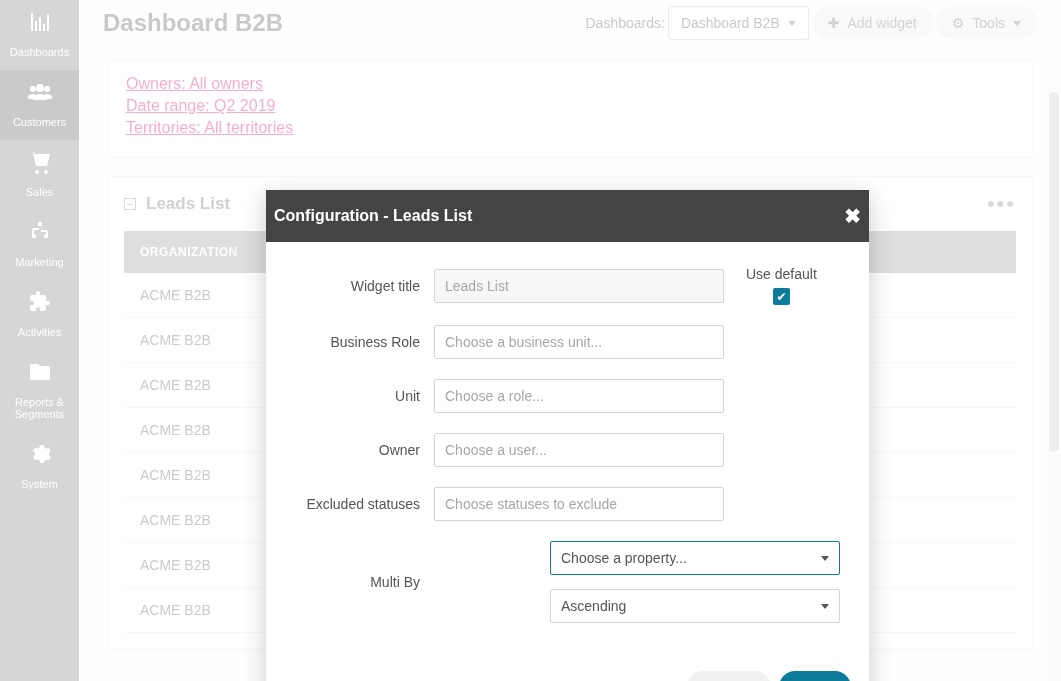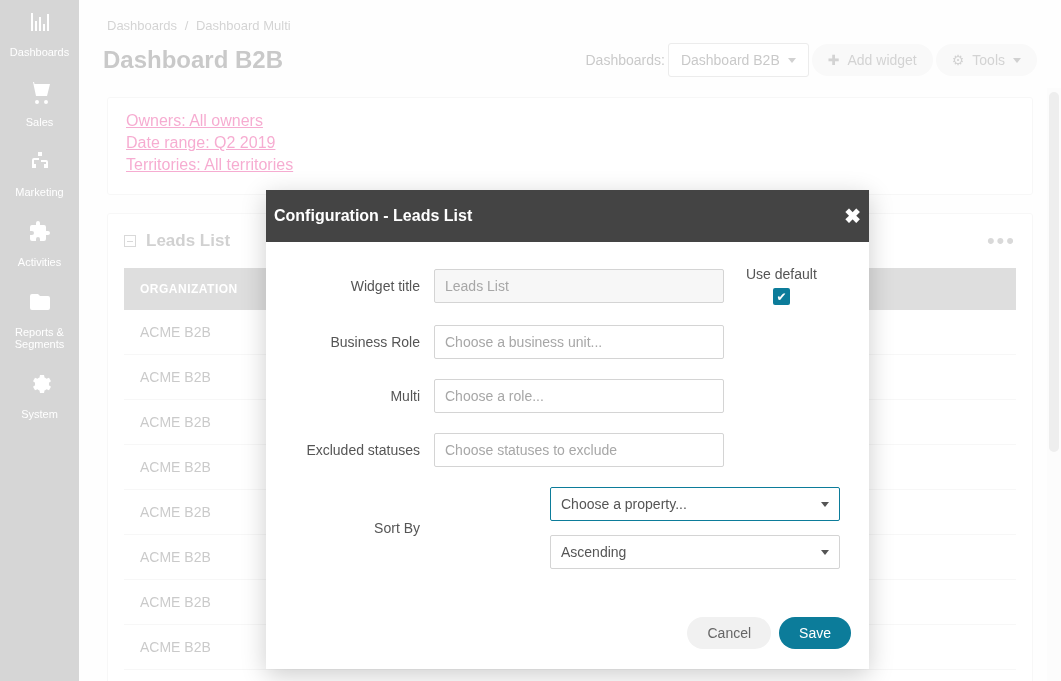--- a/index.html
+++ b/index.html
@@ -71,20 +71,26 @@
 </head>
 <body>
 
 <div class="sidebar">
   <div class="sidebar-item">
     <span class="icon"><svg viewBox="0 0 24 24">
           <path d="M3 3v18h2V3H3zm4 18h2V11H7v10zm4 0h2V7h-2v14zm4 0h2V14h-2v7zm4 0h2V4h-2v17z"></path>
         </svg></span>
     <span class="label">Dashboards</span>
   </div>
+  <div class="sidebar-item active">
+    <span class="icon"><svg viewBox="0 0 24 24">
+          <path d="M12 12a4 4 0 10-4-4 4 4 0 004 4zm-7 0a3 3 0 10-3-3 3 3 0 003 3zm14 0a3 3 0 10-3-3 3 3 0 003 3zM5 14c-2 0-5 1-5 3v2h6v-2c0-1 .5-2 1.5-2.7A8 8 0 005 14zm14 0a8 8 0 00-2.5.3c1 .7 1.5 1.7 1.5 2.7v2h6v-2c0-2-3-3-5-3zm-7 0c-3 0-7 1.5-7 4v2h14v-2c0-2.5-4-4-7-4z"></path>
+        </svg></span>
+    <span class="label">Customers</span>
+  </div>
   <div class="sidebar-item">
     <span class="icon"><svg viewBox="0 0 24 24">
           <path d="M7 4h14l-2 8H9L7 4zm-3-2h2l.5 2H22l-3 12H8L5 2H4V2zm5 18a2 2 0 102 2 2 2 0 00-2-2zm9 0a2 2 0 102 2 2 2 0 00-2-2z"></path>
         </svg></span>
     <span class="label">Sales</span>
   </div>
   <div class="sidebar-item">
     <span class="icon"><svg viewBox="0 0 24 24">
           <path d="M10 2h4v4h-4V2zM4 14h4v4H4v-4zm12 0h4v4h-4v-4zM11 6v4H6v4H4v-4a2 2 0 012-2h5zm2 0v4h5a2 2 0 012 2v4h-2v-4h-5V6z"></path>
         </svg></span>
@@ -104,25 +110,20 @@
   </div>
   <div class="sidebar-item">
     <span class="icon"><svg viewBox="0 0 24 24">
           <path d="M12 8a4 4 0 104 4 4 4 0 00-4-4zm9 4a7 7 0 00-.1-1.2l2.1-1.6-2-3.4-2.5 1a7 7 0 00-2-1.2L16 3h-4l-.5 2.6a7 7 0 00-2 1.2l-2.5-1-2 3.4 2.1 1.6A7 7 0 007 12a7 7 0 00.1 1.2L5 14.8l2 3.4 2.5-1a7 7 0 002 1.2L12 21h4l.5-2.6a7 7 0 002-1.2l2.5 1 2-3.4-2.1-1.6A7 7 0 0021 12z"></path>
         </svg></span>
     <span class="label">System</span>
   </div>
 </div>
 
 <div class="main">
-  <div class="breadcrumb">
-    <a href="#">Dashboards</a>
-    <span class="sep">/</span>
-    <span>Dashboard Multi</span>
-  </div>
   <div class="title-row">
     <div class="page-title">Dashboard B2B</div>
     <div class="title-right">
       <span class="lab">Dashboards:</span>
       <div class="dropdown-box">
         <span>Dashboard B2B</span>
         <span class="caret"></span>
       </div>
       <div class="pill-btn">
         <span>✚</span>
@@ -185,29 +186,33 @@
       <div class="use-default">
         <span>Use default</span>
         <span class="checkbox">✔</span>
       </div>
     </div>
     <div class="form-row">
       <div class="form-label">Business Role</div>
       <input class="form-input" placeholder="Choose a business unit..." style="">
     </div>
     <div class="form-row">
-      <div class="form-label">Multi</div>
+      <div class="form-label">Unit</div>
       <input class="form-input" placeholder="Choose a role..." style="">
+    </div>
+    <div class="form-row">
+      <div class="form-label">Owner</div>
+      <input class="form-input" placeholder="Choose a user..." style="">
     </div>
     <div class="form-row">
       <div class="form-label">Excluded statuses</div>
       <input class="form-input" placeholder="Choose statuses to exclude" style="">
     </div>
     <div class="form-row">
-      <div class="form-label">Sort By</div>
+      <div class="form-label">Multi By</div>
       <div class="sort-group">
         <div class="select-box highlight">
           <span>Choose a property...</span>
           <span class="caret"></span>
         </div>
         <div class="select-box">
           <span>Ascending</span>
           <span class="caret"></span>
         </div>
       </div>

